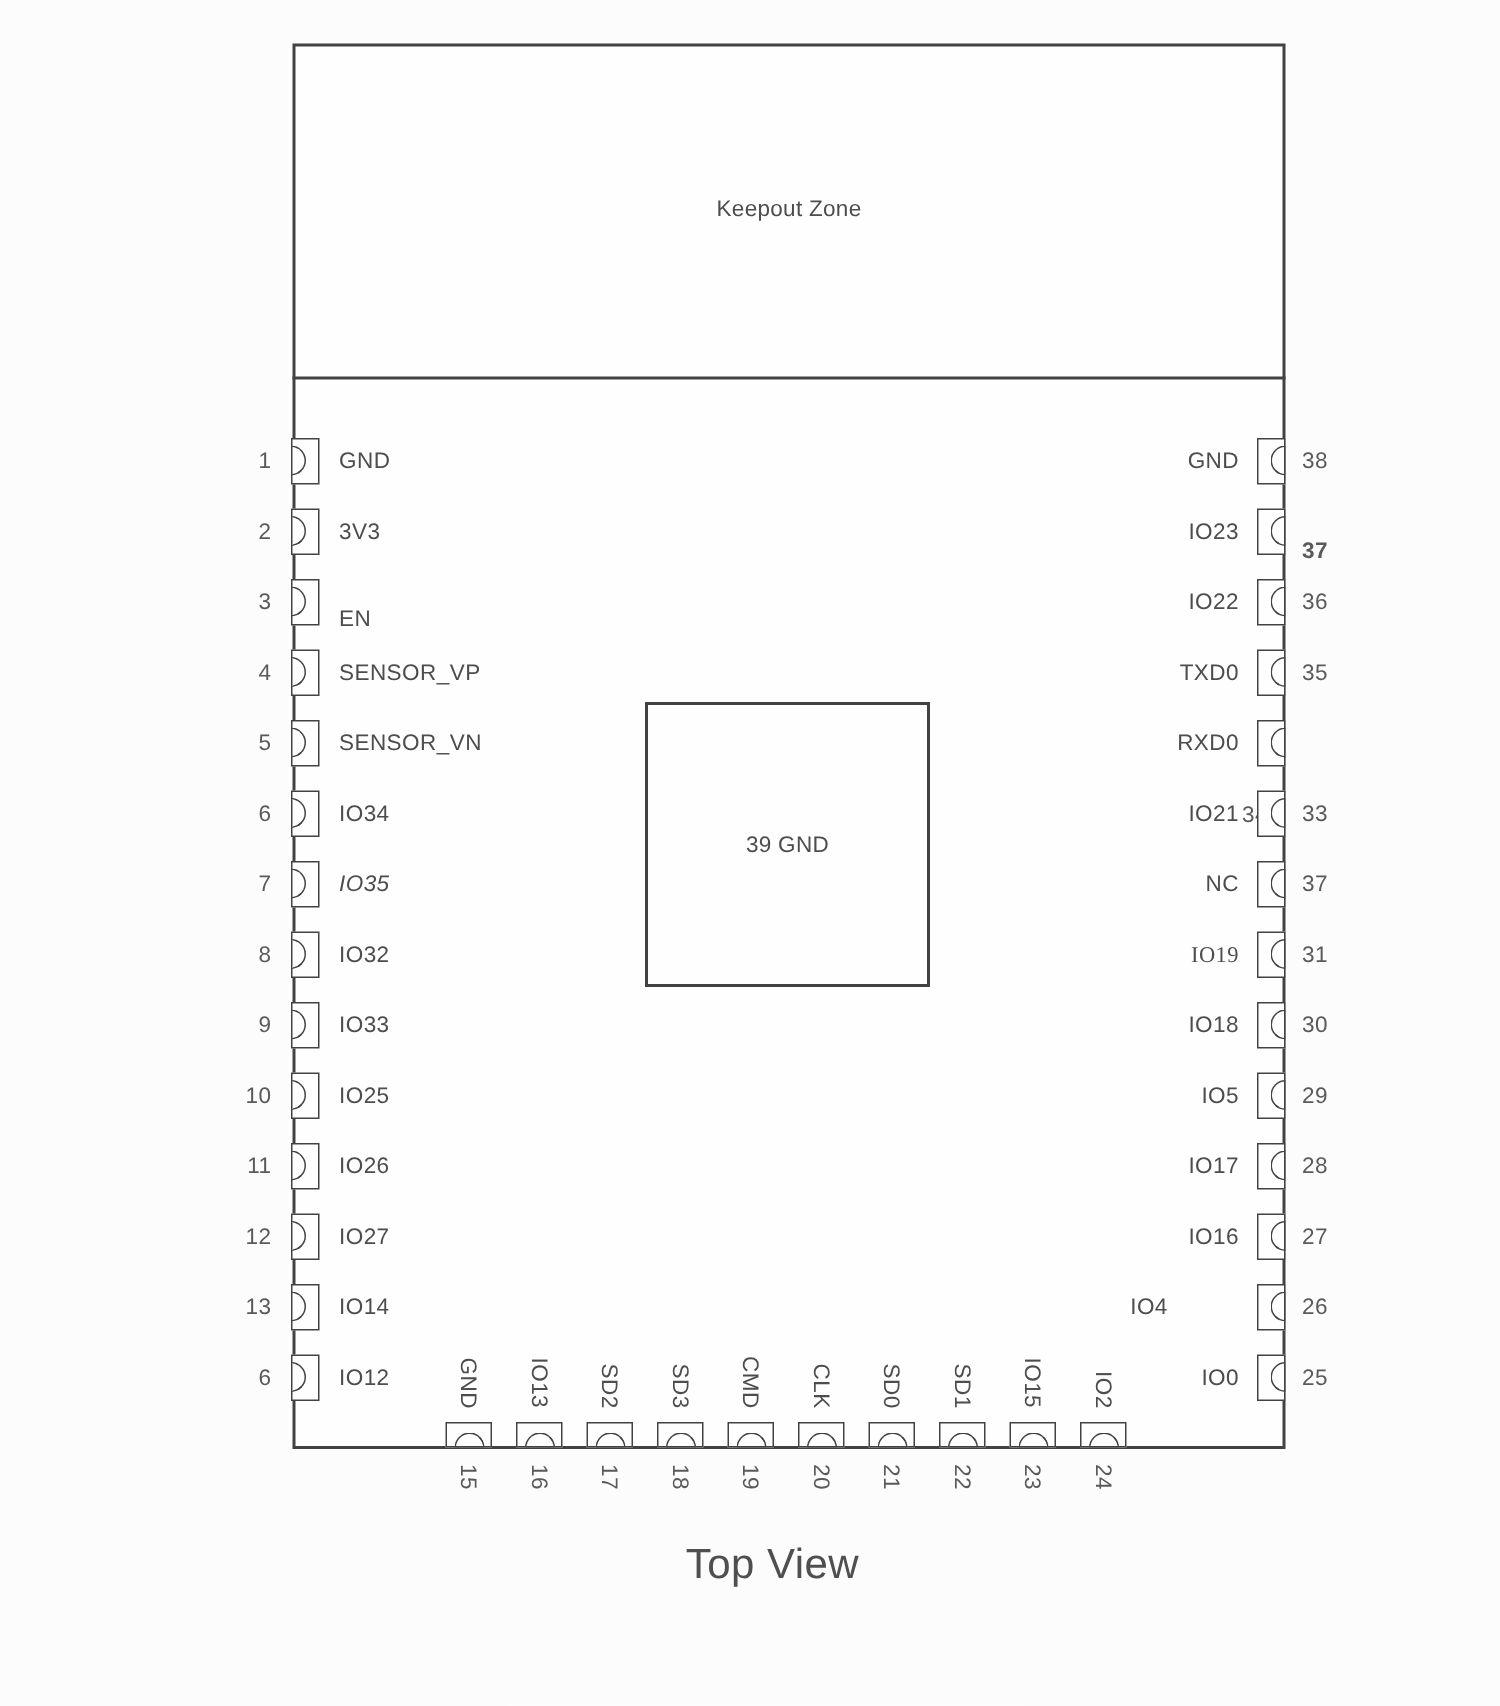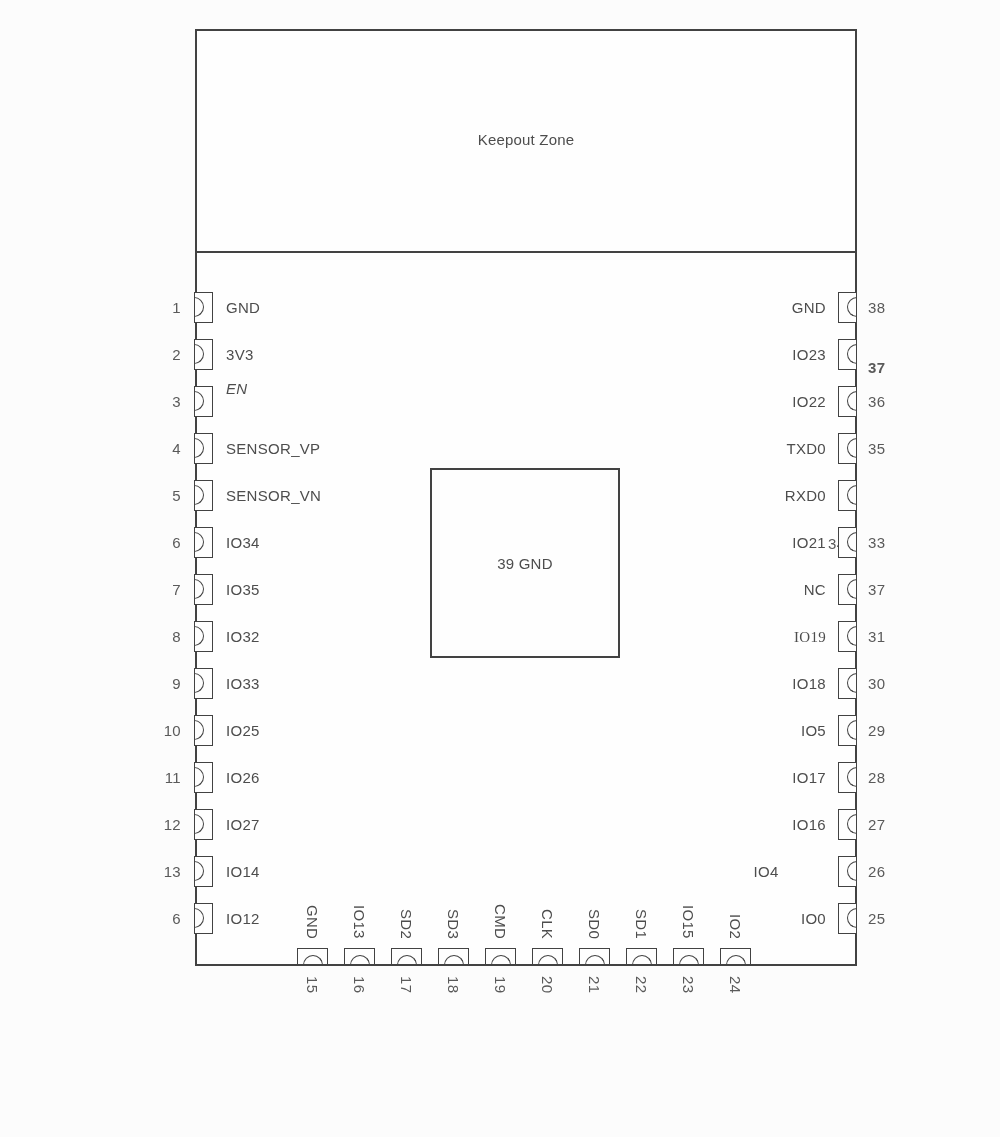--- a/index.html
+++ b/index.html
@@ -99,41 +99,41 @@
       <span class="abs pin-label" style="left: 226px; top: 298.5px;">GND</span>
       <span class="abs pin-num num-left" style="left: 141px; top: 345.5px; width: 40px;">2</span>
       <span class="abs pin-square" style="left: 194px; top: 339px; width: 19px; height: 31px;">
         <span class="abs hc hc-left" style="position: absolute;"></span>
       </span>
       <span class="abs pin-label" style="left: 226px; top: 345.5px; text-align: center;">3V3</span>
       <span class="abs pin-num num-left" style="left: 141px; top: 392.5px; width: 40px;">3</span>
       <span class="abs pin-square" style="left: 194px; top: 386px; width: 19px; height: 31px;">
         <span class="abs hc hc-left" style="position: absolute;"></span>
       </span>
-      <span class="abs pin-label" style="left: 226px; top: 380px; font-style: italic;">EN</span>
+      <span class="abs pin-label" style="left: 226px; top: 404px;">EN</span>
       <span class="abs pin-num num-left" style="left: 141px; top: 439.5px; width: 40px;">4</span>
       <span class="abs pin-square" style="left: 194px; top: 433px; width: 19px; height: 31px;">
         <span class="abs hc hc-left" style="position: absolute;"></span>
       </span>
       <span class="abs pin-label" style="left: 226px; top: 439.5px;">SENSOR_VP</span>
       <span class="abs pin-num num-left" style="left: 141px; top: 486.5px; width: 40px;">5</span>
       <span class="abs pin-square" style="left: 194px; top: 480px; width: 19px; height: 31px;">
         <span class="abs hc hc-left" style="position: absolute;"></span>
       </span>
       <span class="abs pin-label" style="left: 226px; top: 486.5px;">SENSOR_VN</span>
       <span class="abs pin-num num-left" style="left: 141px; top: 533.5px; width: 40px;">6</span>
       <span class="abs pin-square" style="left: 194px; top: 527px; width: 19px; height: 31px;">
         <span class="abs hc hc-left" style="position: absolute;"></span>
       </span>
       <span class="abs pin-label" style="left: 226px; top: 533.5px;">IO34</span>
       <span class="abs pin-num num-left" style="left: 141px; top: 580.5px; width: 40px;">7</span>
       <span class="abs pin-square" style="left: 194px; top: 574px; width: 19px; height: 31px;">
         <span class="abs hc hc-left" style="position: absolute;"></span>
       </span>
-      <span class="abs pin-label" style="left: 226px; top: 580.5px;">IO35</span>
+      <span class="abs pin-label" style="left: 226px; top: 580.5px; font-style: italic;">IO35</span>
       <span class="abs pin-num num-left" style="left: 141px; top: 627.5px; width: 40px;">8</span>
       <span class="abs pin-square" style="left: 194px; top: 621px; width: 19px; height: 31px;">
         <span class="abs hc hc-left" style="position: absolute;"></span>
       </span>
       <span class="abs pin-label" style="left: 226px; top: 627.5px;">IO32</span>
       <span class="abs pin-num num-left" style="left: 141px; top: 674.5px; width: 40px;">9</span>
       <span class="abs pin-square" style="left: 194px; top: 668px; width: 19px; height: 31px;">
         <span class="abs hc hc-left" style="position: absolute;"></span>
       </span>
       <span class="abs pin-label" style="left: 226px; top: 674.5px;">IO33</span>
@@ -277,14 +277,15 @@
         <span class="abs hc hc-up" style="position: absolute;"></span>
       </span>
       <span class="abs pin-num vtext" style="left: 679.5px; top: 976px;">23</span>
       <span class="abs pin-label vtext" style="left: 726.5px; bottom: 198px;">IO2</span>
       <span class="abs pin-square" style="left: 719.5px; top: 948px; width: 31px; height: 17px;">
         <span class="abs hc hc-up" style="position: absolute;"></span>
       </span>
       <span class="abs pin-num vtext" style="left: 726.5px; top: 976px;">24</span>
     </div>
 
+  <div class="abs title">Top View</div>
 
 </div>
 
 </body></html>

